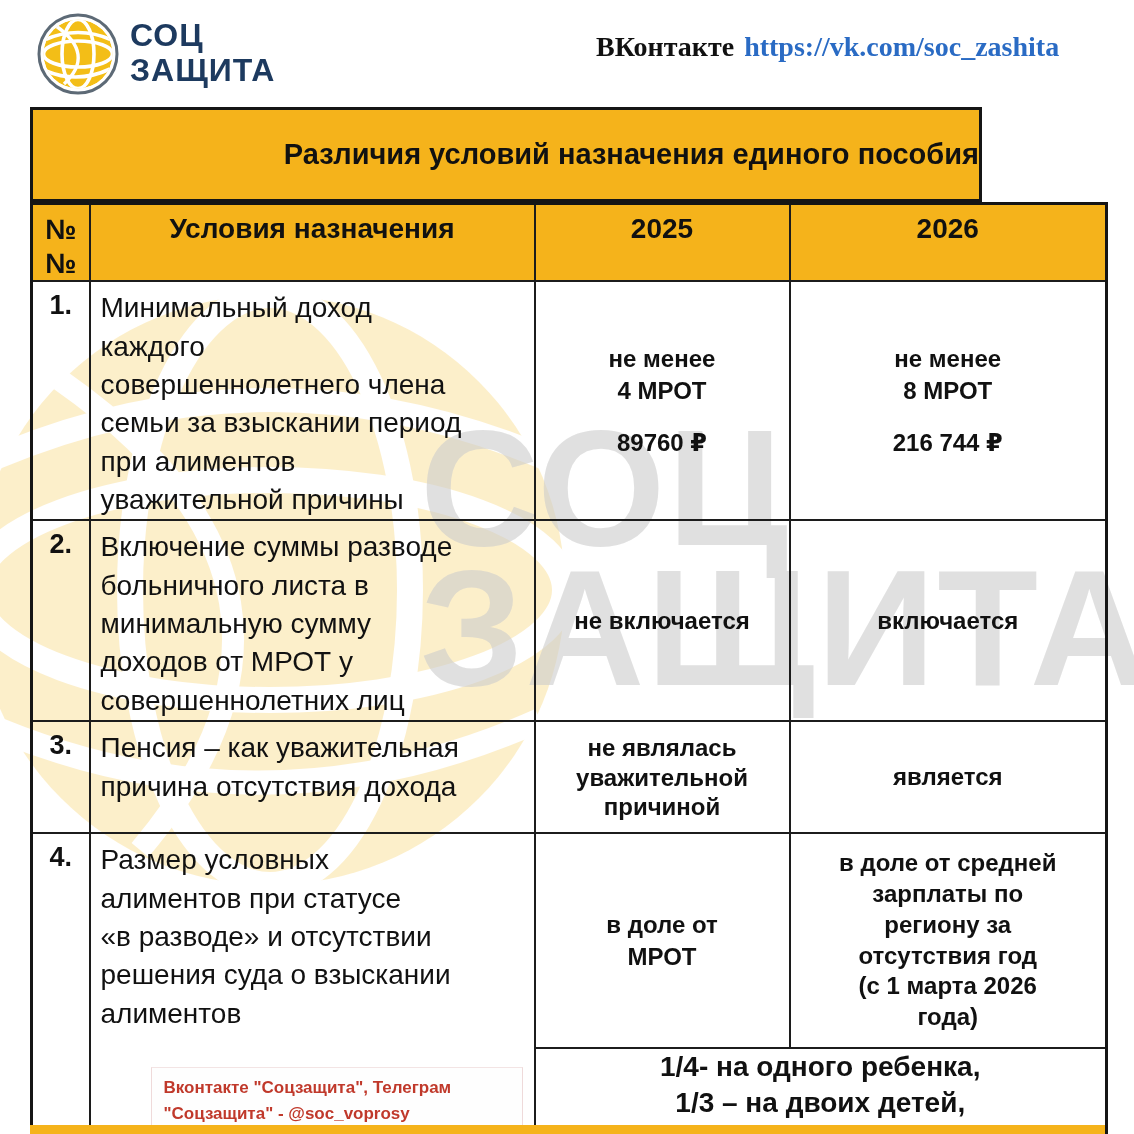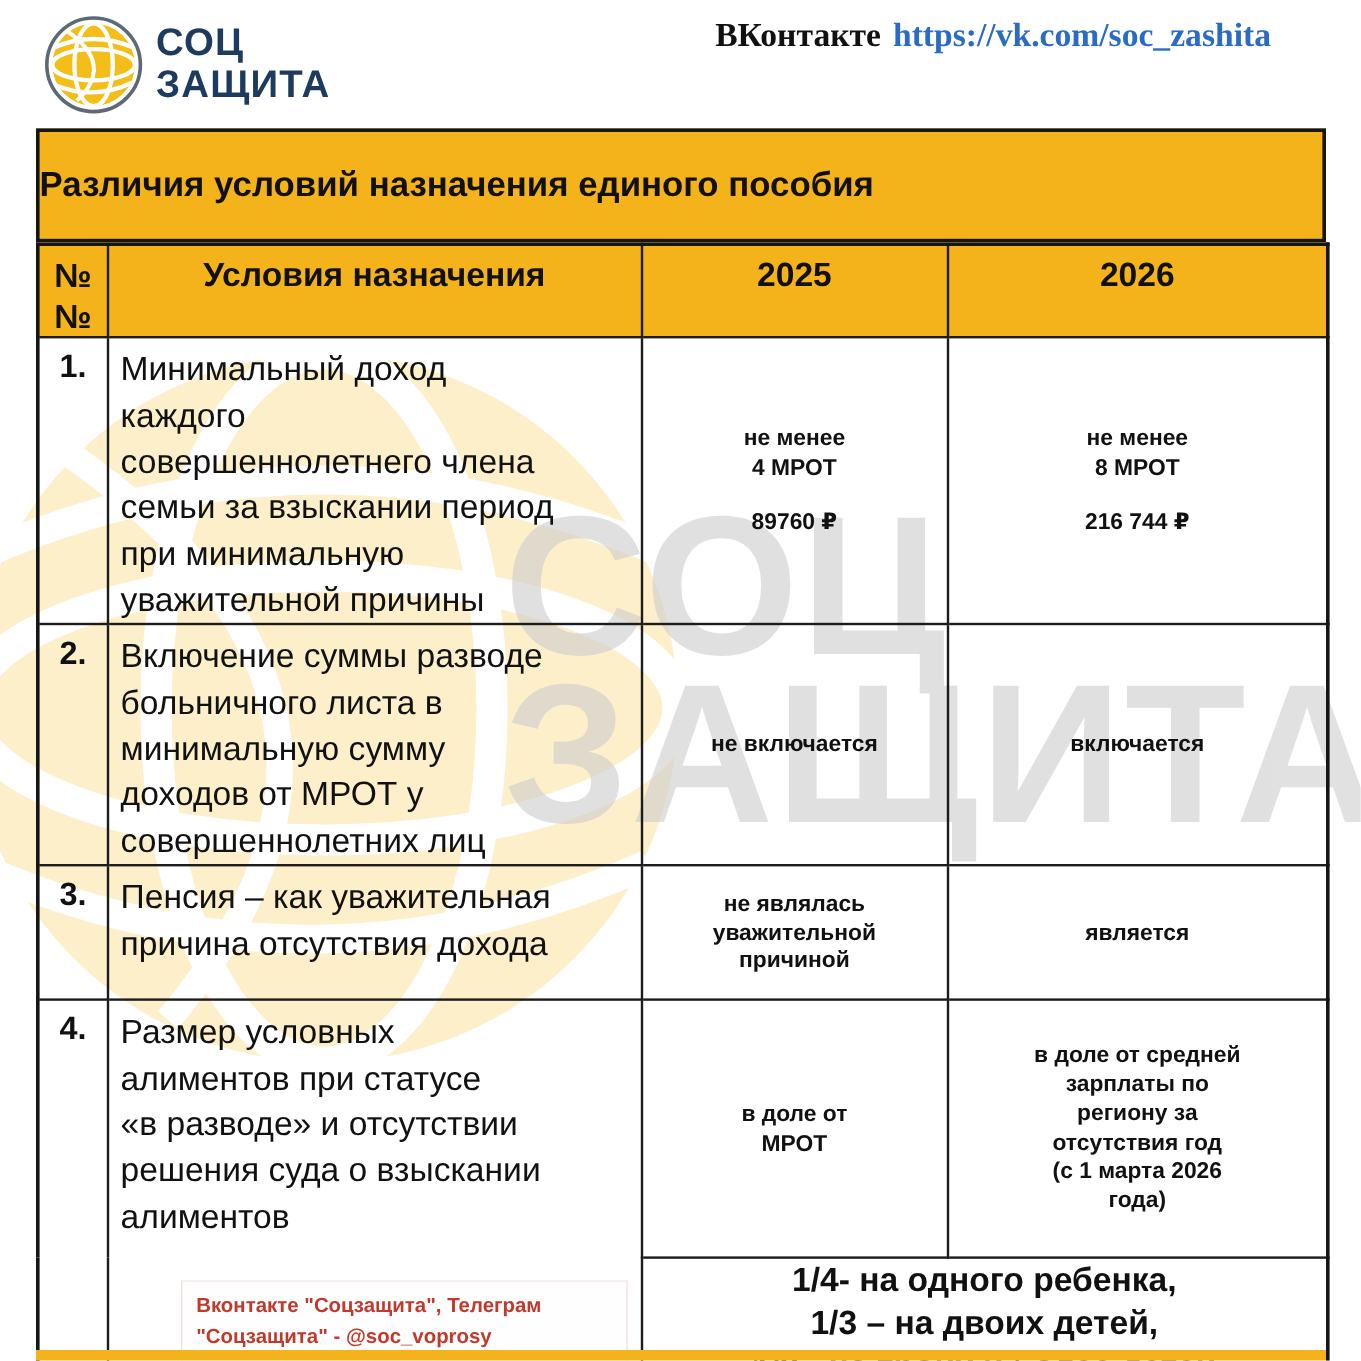--- a/index.html
+++ b/index.html
@@ -4,46 +4,46 @@
 <style>
   html,body{margin:0;padding:0;background:#ffffff;}
   #page{position:relative;width:1134px;height:1134px;background:#ffffff;overflow:hidden;
         font-family:"Liberation Sans","DejaVu Sans",sans-serif;color:#111;}
 
   
   .logo-wrap{position:absolute;left:36px;top:12px;width:420px;height:86px;}
   .logo-svg{position:absolute;left:0;top:0;}
   .logo-words{position:absolute;left:94px;top:6px;font-weight:bold;color:#1d3a5f;
               font-size:32px;line-height:1.08;letter-spacing:1px;}
-  .links{position:absolute;left:596px;top:12px;font-family:"Liberation Serif","DejaVu Serif",serif;
+  .links{position:absolute;left:596px;top:29px;font-family:"Liberation Serif","DejaVu Serif",serif;
          font-weight:bold;font-size:28px;line-height:1.32;white-space:nowrap;}
   .links .lbl{color:#111;}
   .links .url{color:#2a6bc4;margin-left:10px;}
 
   
   .wm{position:absolute;z-index:0;}
   .wm-text{left:420px;top:418px;color:#cdcdcd;opacity:.6;font-weight:bold;
            font-size:165px;line-height:.85;letter-spacing:2px;white-space:nowrap;}
 
   
-  .title-block{position:absolute;z-index:2;left:30px;top:107px;width:1075px;height:95px;
+  .title-block{position:absolute;z-index:2;left:30px;top:107px;width:952px;height:95px;
                box-sizing:border-box;background:#F5B31B;border:3px solid #151515;
-               display:flex;flex-direction:column;align-items:flex-start;justify-content:center;
+               display:flex;flex-direction:column;align-items:flex-end;justify-content:center;
                font-weight:bold;font-size:29px;line-height:1.35;text-align:center;}
 
   
   table.tbl{position:absolute;z-index:1;left:30px;top:202px;width:1075px;
             border-collapse:collapse;table-layout:fixed;background:transparent;
             border:3px solid #151515;}
   .tbl td,.tbl th{border:2.5px solid #1c1c1c;box-sizing:border-box;padding:0;background:transparent;}
   .tbl th{background:#F5B31B;font-weight:bold;font-size:28px;vertical-align:top;padding-top:8px;}
   th.numh{line-height:1.2;}
   td.num{vertical-align:top;text-align:center;font-weight:bold;font-size:27px;padding-top:8px;}
   td.cond{vertical-align:top;font-size:28px;line-height:1.37;padding:7px 6px 0 10px;}
-  td.val{vertical-align:middle;text-align:center;font-weight:bold;font-size:19px;line-height:1.32;}
+  td.val{vertical-align:middle;text-align:center;font-weight:bold;font-size:24px;line-height:1.32;}
   .amount{margin-top:20px;}
   td.val-tall div{line-height:1.28;}
   td.shares{vertical-align:middle;text-align:center;font-weight:bold;font-size:28px;line-height:1.28;}
 
   
   .stamp{margin:34px 0 0 50px;width:372px;box-sizing:border-box;background:#fefefe;
          border:1px solid #efdada;border-top:1px solid #f3e4e4;padding:7px 10px 8px 12px;
          color:#C0392B;font-weight:bold;font-size:17px;line-height:1.55;white-space:nowrap;}
 
   
@@ -118,21 +118,21 @@
       <th>2026</th>
     </tr>
 
     <tr style="height:220px">
       <td class="num">1.</td>
       <td class="cond">
             <div>Минимальный доход</div>
             <div>каждого</div>
             <div>совершеннолетнего члена</div>
             <div>семьи за взыскании период</div>
-            <div>при минимальную</div>
+            <div>при алиментов</div>
             <div>уважительной причины</div>
           </td>
       <td class="val">
         <div>
               <div>не менее</div>
               <div>4 МРОТ</div>
             </div>
         <div class="amount">89760 ₽</div>
       </td>
       <td class="val">

